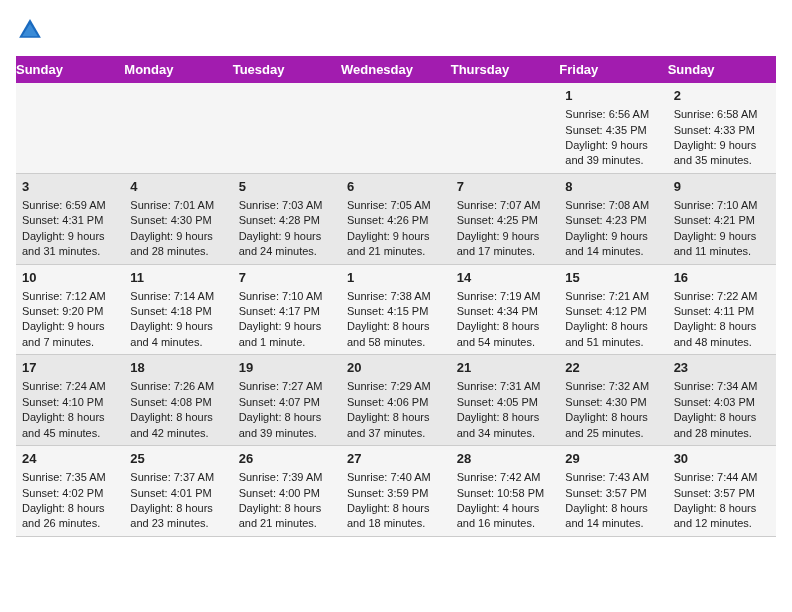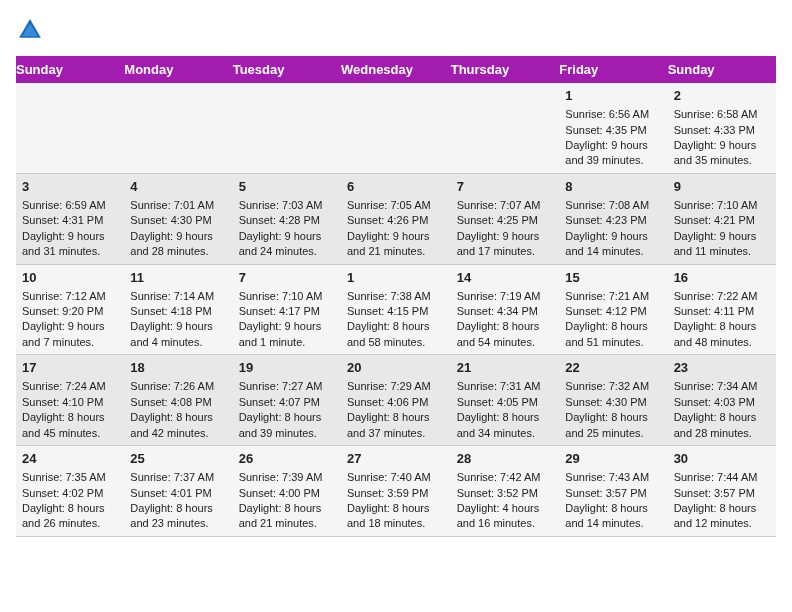--- a/index.html
+++ b/index.html
@@ -156,18 +156,18 @@
         <td><span class="day-num">20</span><span>Sunrise: 7:29 AM</span><br><span>Sunset: 4:06 PM</span><br><span>Daylight: 8 hours and 37 minutes.</span></td>
         <td><span class="day-num">21</span><span>Sunrise: 7:31 AM</span><br><span>Sunset: 4:05 PM</span><br><span>Daylight: 8 hours and 34 minutes.</span></td>
         <td><span class="day-num">22</span><span>Sunrise: 7:32 AM</span><br><span>Sunset: 4:30 PM</span><br><span>Daylight: 8 hours and 25 minutes.</span></td>
         <td><span class="day-num">23</span><span>Sunrise: 7:34 AM</span><br><span>Sunset: 4:03 PM</span><br><span>Daylight: 8 hours and 28 minutes.</span></td>
       </tr>
       <tr>
         <td><span class="day-num">24</span><span>Sunrise: 7:35 AM</span><br><span>Sunset: 4:02 PM</span><br><span>Daylight: 8 hours and 26 minutes.</span></td>
         <td><span class="day-num">25</span><span>Sunrise: 7:37 AM</span><br><span>Sunset: 4:01 PM</span><br><span>Daylight: 8 hours and 23 minutes.</span></td>
         <td><span class="day-num">26</span><span>Sunrise: 7:39 AM</span><br><span>Sunset: 4:00 PM</span><br><span>Daylight: 8 hours and 21 minutes.</span></td>
         <td><span class="day-num">27</span><span>Sunrise: 7:40 AM</span><br><span>Sunset: 3:59 PM</span><br><span>Daylight: 8 hours and 18 minutes.</span></td>
-        <td><span class="day-num">28</span><span>Sunrise: 7:42 AM</span><br><span>Sunset: 3:52 PM</span><br><span>Daylight: 4 hours and 16 minutes.</span></td>
+        <td><span class="day-num">28</span><span>Sunrise: 7:42 AM</span><br><span>Sunset: 10:58 PM</span><br><span>Daylight: 4 hours and 16 minutes.</span></td>
         <td><span class="day-num">29</span><span>Sunrise: 7:43 AM</span><br><span>Sunset: 3:57 PM</span><br><span>Daylight: 8 hours and 14 minutes.</span></td>
         <td><span class="day-num">30</span><span>Sunrise: 7:44 AM</span><br><span>Sunset: 3:57 PM</span><br><span>Daylight: 8 hours and 12 minutes.</span></td>
       </tr>
     </tbody>
 </table>
 
 </body></html>

